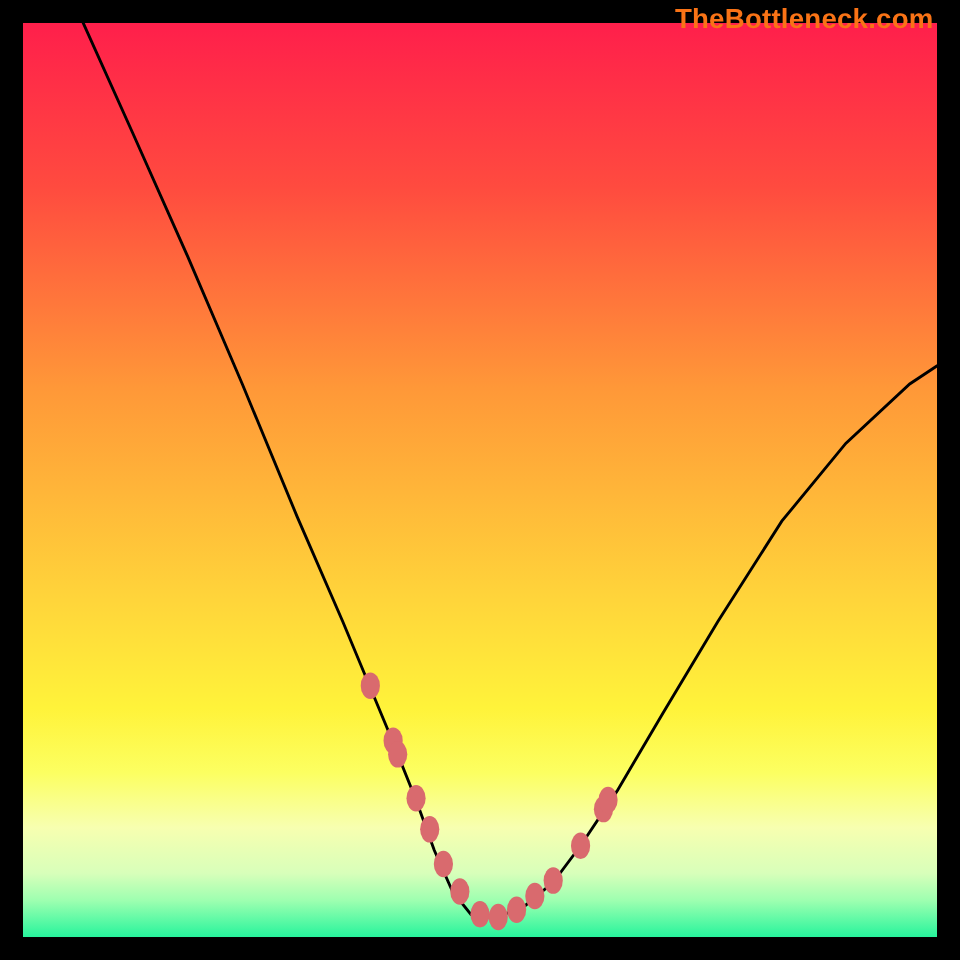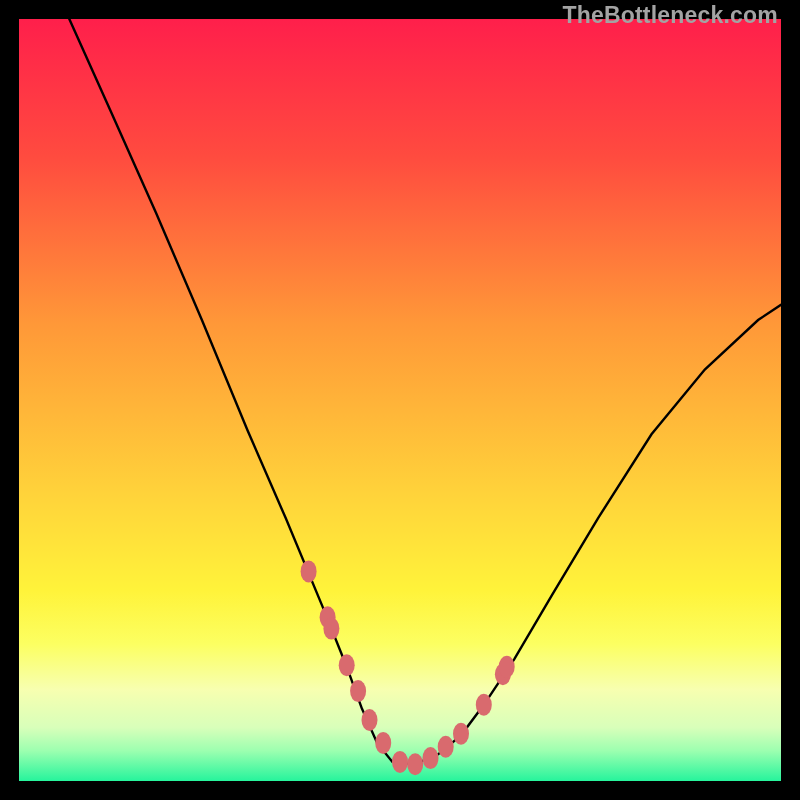--- a/index.html
+++ b/index.html
@@ -33,21 +33,21 @@
     width: 100%;
     height: 100%;
   }
   .watermark {
     position: absolute;
     top: 2px;
     right: 22px;
     font-family: Arial, Helvetica, sans-serif;
     font-size: 23px;
     font-weight: 600;
-    color: #a3a3a3;
+    color: #f97316;
     letter-spacing: 0.2px;
   }
   svg.curve {
     position: absolute;
     left: 0;
     top: 0;
     width: 762px;
     height: 762px;
     overflow: visible;
   }

